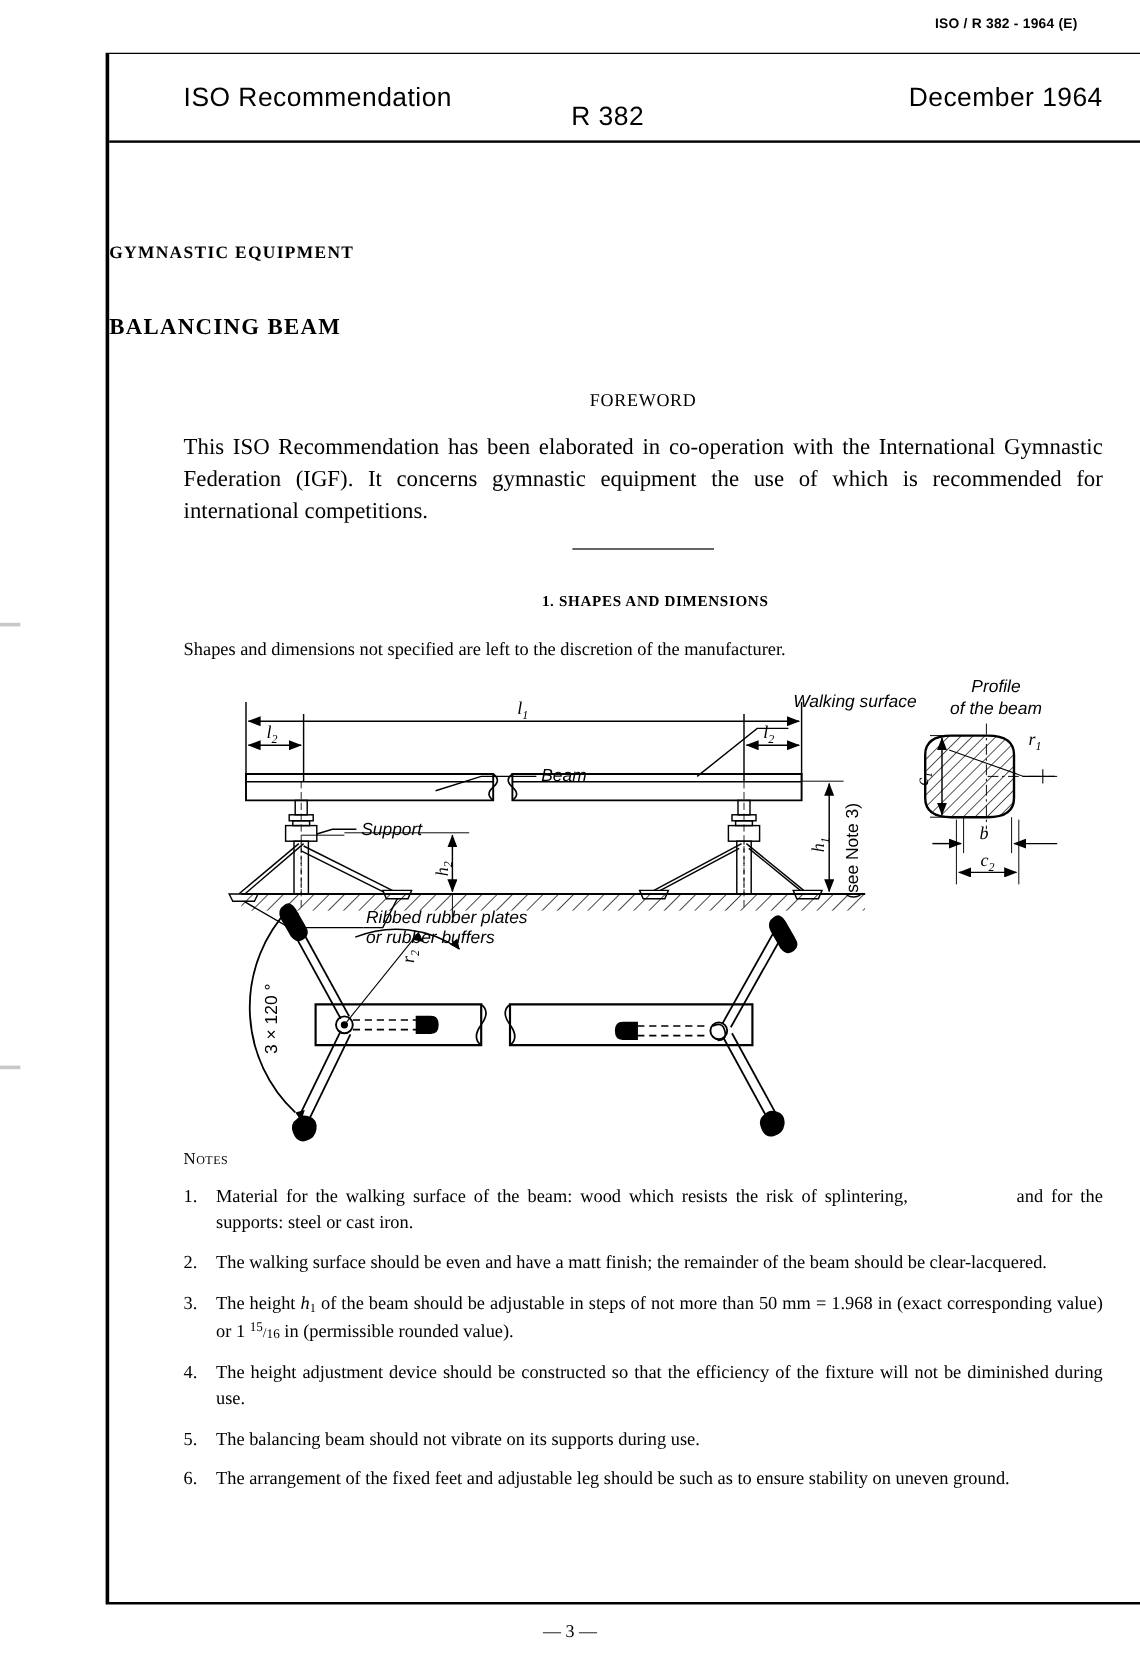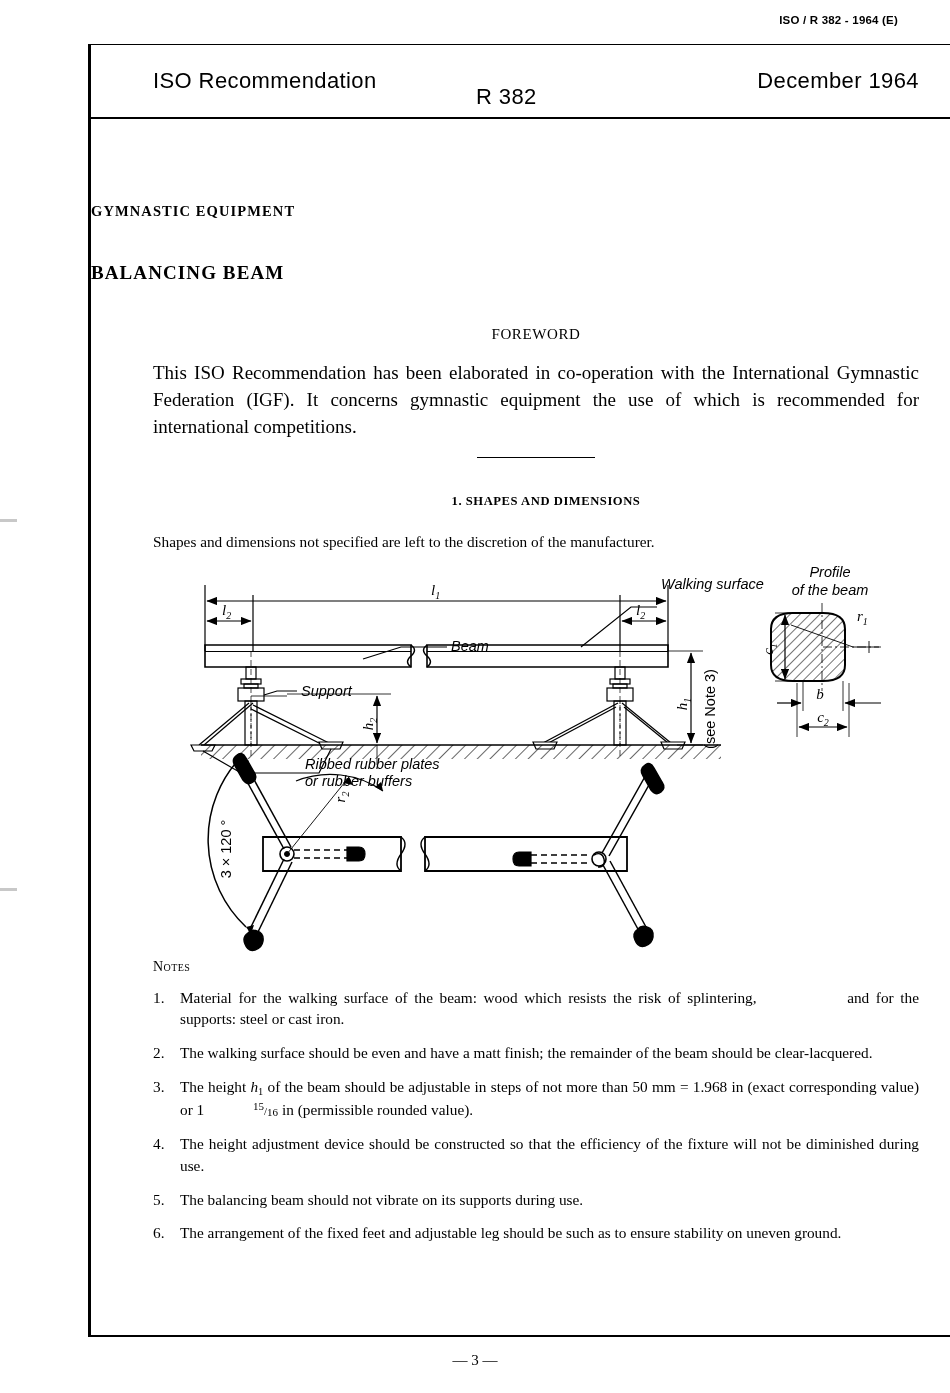--- a/index.html
+++ b/index.html
@@ -68,21 +68,21 @@
     letter-spacing:.4px;
   }
   .notes{margin:0;padding:0;list-style:none;}
   .notes li{
     position:relative;margin:12px 62px 0 62px;padding-left:27px;
     font-size:15.3px;line-height:1.42;text-align:justify;
   }
   .notes li .num{position:absolute;left:0;top:0;}
   .notes li .ind{display:inline-block;}
   sub{font-size:.68em;vertical-align:-.25em;}
-  .frac{font-size:.72em;margin-left:45px;}
+  .frac{font-size:.72em;}
   .frac sup{font-size:1em;vertical-align:.42em;}
   .frac sub{font-size:1em;vertical-align:-.12em;}
   i.var{font-family:"Liberation Serif", serif;font-style:italic;}
 
   
   .footer{
     position:absolute;left:0;right:0;top:1352px;text-align:center;
     font-size:15px;
   }
   

